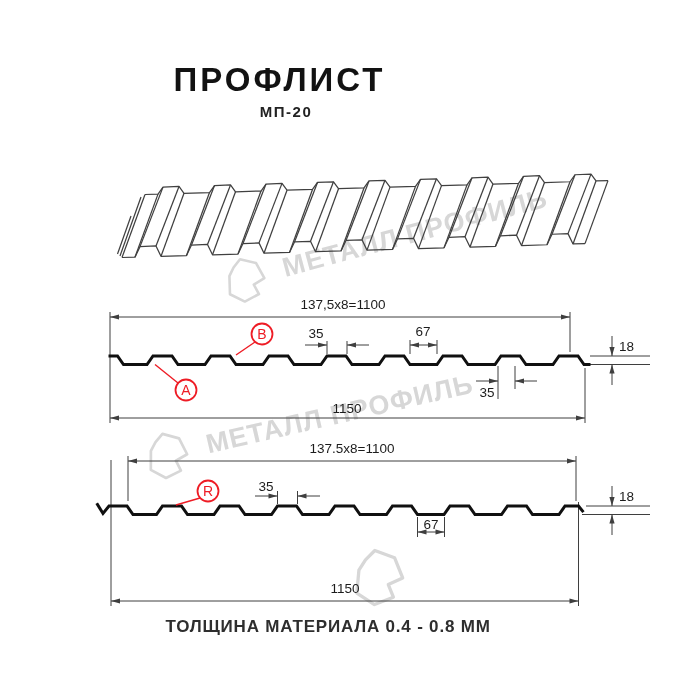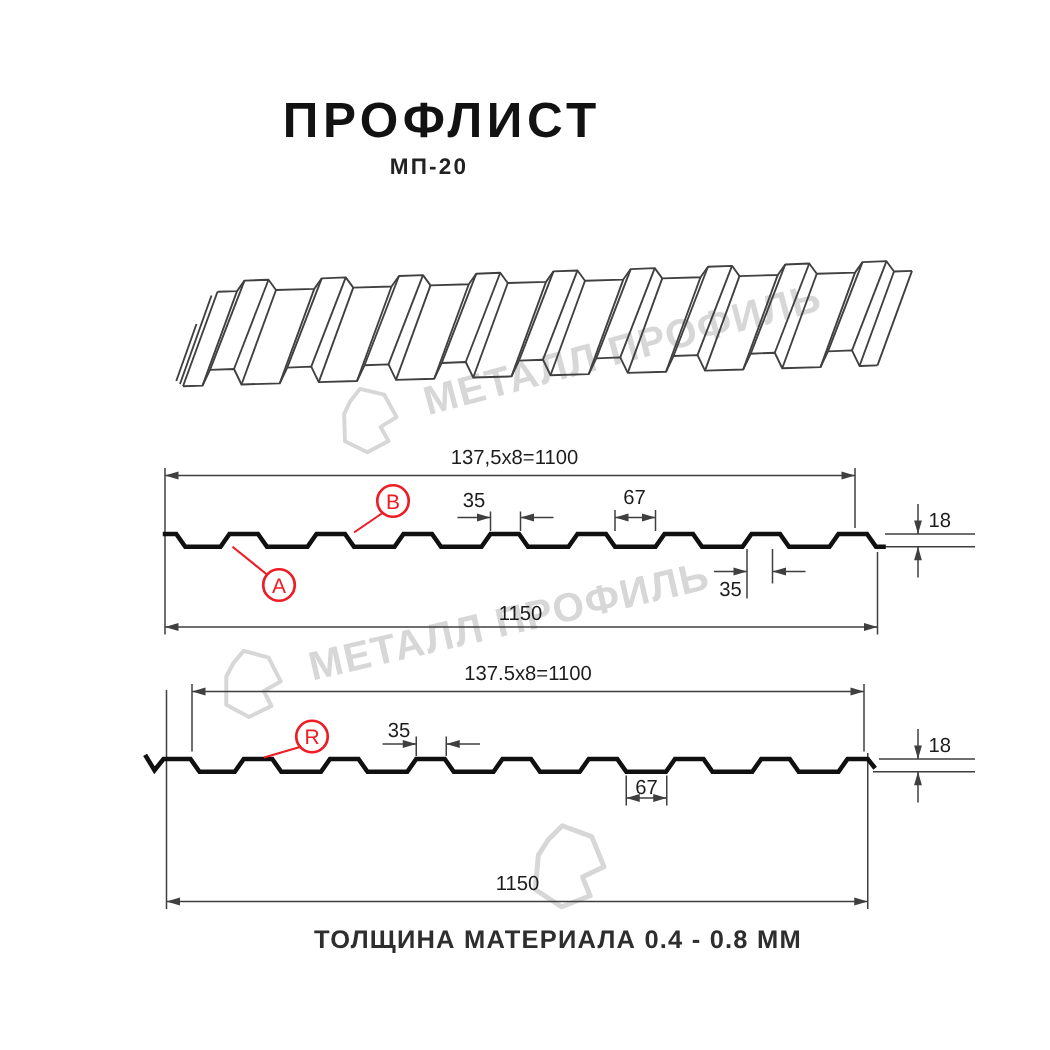--- a/index.html
+++ b/index.html
@@ -1,23 +1,23 @@
 <!DOCTYPE html>
 <html><head>
 <meta charset="utf-8">
 <style>
   html,body{margin:0;padding:0;background:#fff;}
   .page{position:relative;width:700px;height:700px;background:#ffffff;overflow:hidden;
         font-family:"Liberation Sans",sans-serif;}
   .title{position:absolute;top:61px;left:0;width:559px;text-align:center;
-         font-size:33px;font-weight:bold;letter-spacing:3px;color:#121212;margin-left:15px;}
+         font-size:33px;font-weight:bold;letter-spacing:3px;color:#121212;}
   .subtitle{position:absolute;top:103px;left:0;width:572px;text-align:center;
             font-size:15px;font-weight:600;letter-spacing:1.5px;color:#222;}
   .footer{position:absolute;top:617px;left:0;width:656px;text-align:center;
-          font-size:17px;font-weight:600;letter-spacing:.8px;color:#2e2e2e;padding-left:44px;}
+          font-size:17px;font-weight:600;letter-spacing:.8px;color:#2e2e2e;}
   .wm{position:absolute;display:flex;align-items:center;gap:9px;color:#d7d7d7;
       font-weight:bold;white-space:nowrap;transform-origin:left center;}
   .wm span{font-size:27px;letter-spacing:1px;}
   .wm1{left:224px;top:258px;transform:rotate(-15deg);}
   .wm2{left:145px;top:432px;transform:rotate(-13deg);}
   .wm3{left:338px;top:548px;transform:rotate(-8deg);}
   svg#draw{position:absolute;left:0;top:0;}
   .dims line{stroke:#3f3f3f;stroke-width:1;}
   .dims polygon{fill:#3f3f3f;}
   .prof{fill:none;stroke:#101010;stroke-width:3;stroke-linejoin:miter;stroke-linecap:square;}

